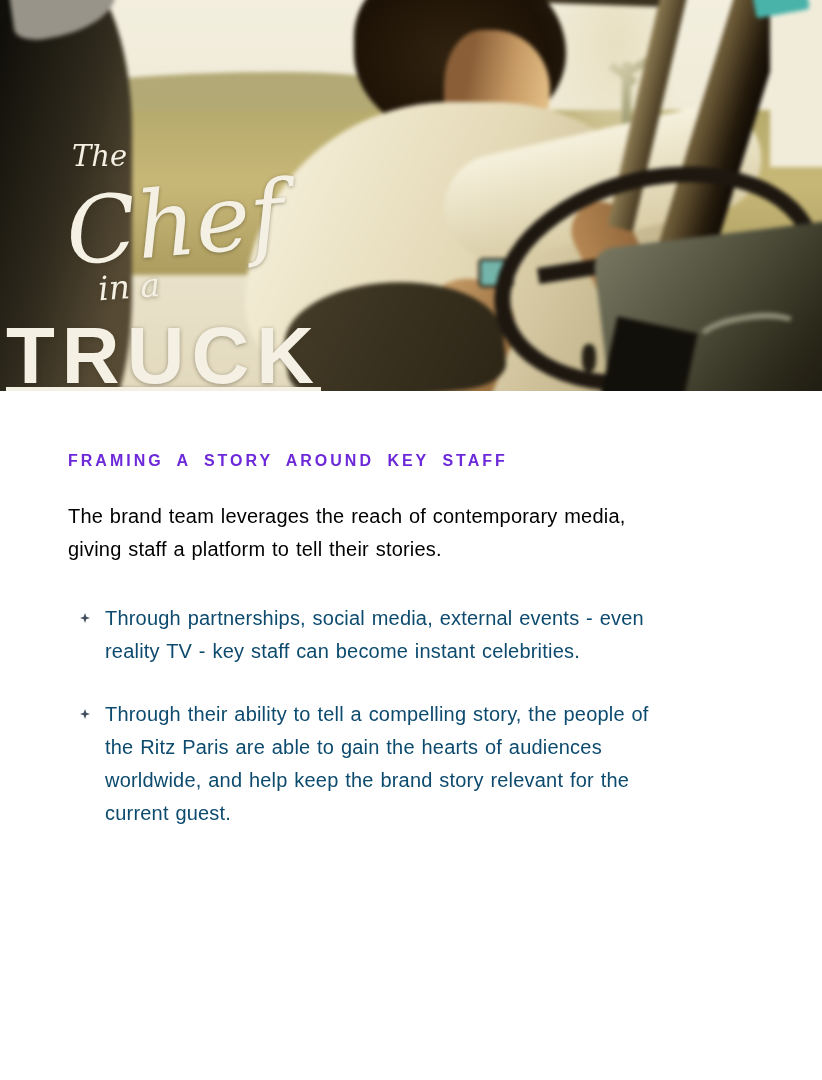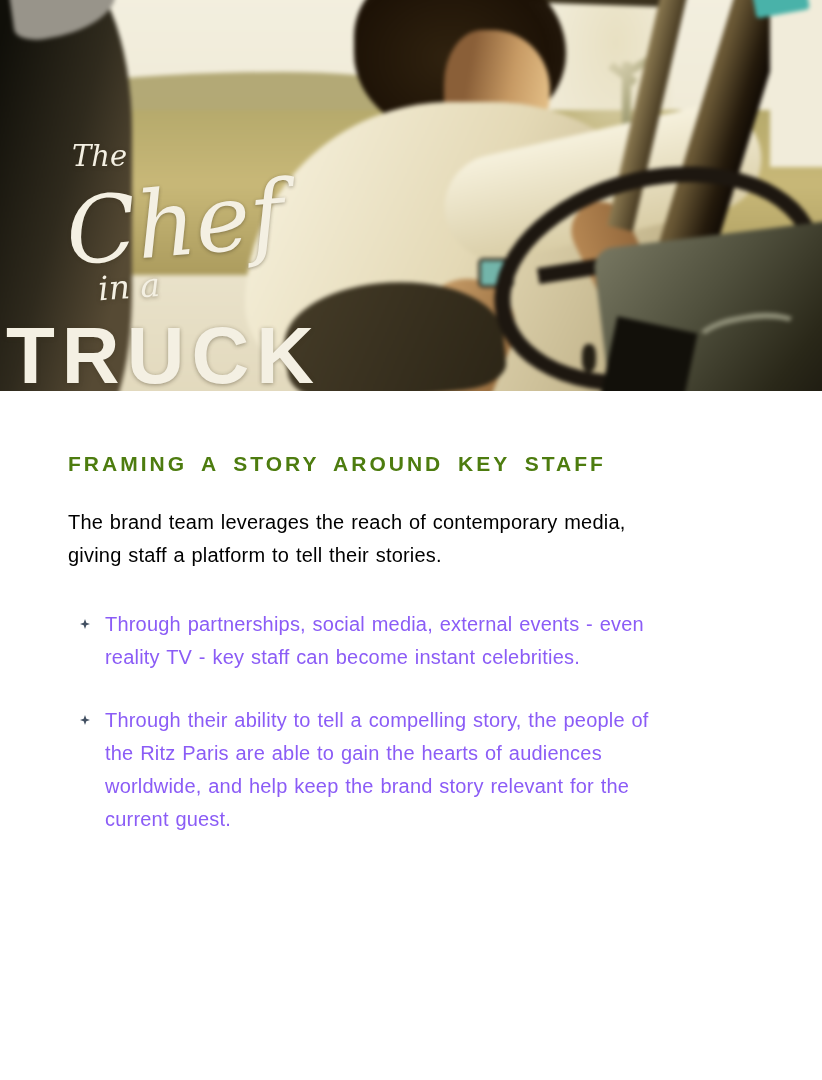--- a/index.html
+++ b/index.html
@@ -85,41 +85,41 @@
   .keys{left:590px;top:352px;width:14px;height:28px;background:#241f14;border-radius:40%;}
   .teal-sticker{left:762px;top:-4px;width:54px;height:26px;background:#49b2a9;
         transform:rotate(-10deg);border-radius:4px;}
 
   
   .poster-title span{position:absolute;color:#f4f0e3;text-shadow:0 1px 4px rgba(60,50,30,.45);}
   .t-the{left:72px;top:142px;font:italic 29px/1 "DejaVu Serif", serif;}
   .t-chef{left:66px;top:178px;font:italic 92px/1 "DejaVu Serif", serif;transform:rotate(-5deg);}
   .t-ina{left:98px;top:270px;font:italic 33px/1 "DejaVu Serif", serif;transform:rotate(-4deg);}
   .t-truck{left:6px;top:316px;font-family:"Liberation Sans", sans-serif;font-weight:700;
-        font-size:80px;line-height:1;letter-spacing:7px;color:#fdfcf7;}
+        font-size:80px;line-height:1;letter-spacing:7px;color:#fdfcf7;text-decoration:underline;}
 
   
   .content{position:absolute;left:68px;top:452px;width:620px;}
   .heading{
     margin:0;
-    font-size:21px;font-weight:700;
+    font-size:16px;font-weight:700;
     letter-spacing:3px;word-spacing:6px;
-    color:#4d7c0f;
+    color:#6d28d9;
   }
   .intro{
     margin:30px 0 0 0;max-width:578px;
     font-size:20px;line-height:33px;font-weight:400;
     letter-spacing:.2px;word-spacing:1px;
     color:#000000;
   }
   .bullets{list-style:none;margin:36px 0 0 0;padding:0;}
   .bullets li{
     display:flex;align-items:flex-start;
     margin:0 0 30px 0;padding-left:12px;
-    color:#8b5cf6;
+    color:#0c4a6e;
   }
   .bullet-marker{flex:0 0 auto;width:10px;height:10px;margin:11px 15px 0 0;}
   .bullet-marker svg{display:block;width:10px;height:10px;}
   .bullet-text{
     max-width:558px;
     font-size:20px;line-height:33px;
     letter-spacing:.2px;word-spacing:1px;
   }
 </style>
 </head>

